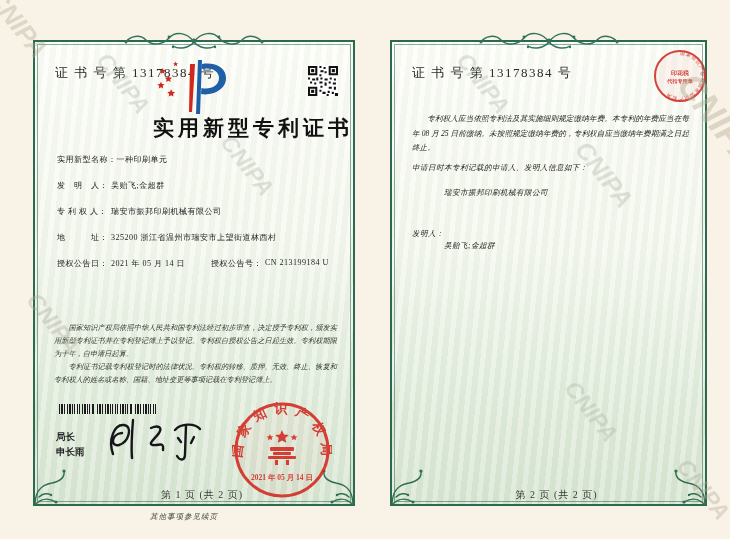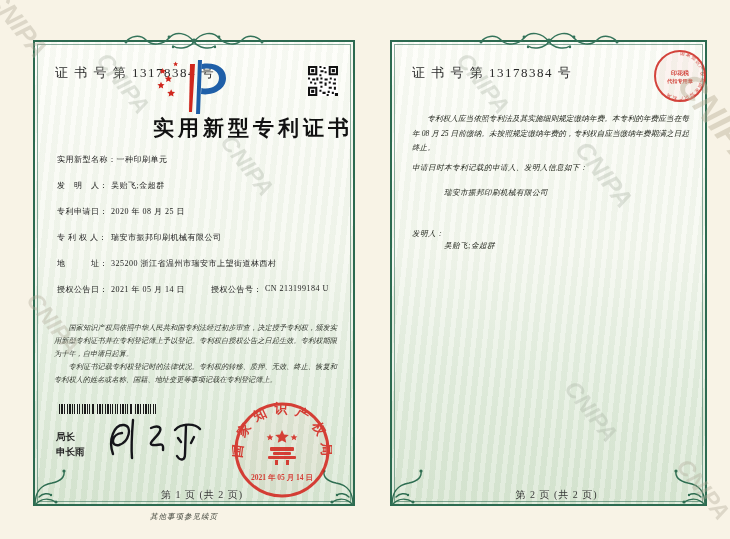--- a/index.html
+++ b/index.html
@@ -185,24 +185,20 @@
     <div class="title">实用新型专利证书</div>
 
     <div class="fields">
       <div class="frow">
           <span class="flabel">实用新型名称：</span>
           <span class="fvalue">一种印刷单元</span>
         </div>
       <div class="frow">
           <span class="flabel">发　明　人：</span>
           <span class="fvalue">吴贻飞;金超群</span>
-        </div>
-      <div class="frow">
-          <span class="flabel">专利申请日：</span>
-          <span class="fvalue">2020 年 08 月 25 日</span>
         </div>
       <div class="frow">
           <span class="flabel">专 利 权 人：</span>
           <span class="fvalue">瑞安市振邦印刷机械有限公司</span>
         </div>
       <div class="frow">
           <span class="flabel">地　　　址：</span>
           <span class="fvalue">325200 浙江省温州市瑞安市上望街道林西村</span>
         </div>
       <div class="frow grantrow">

